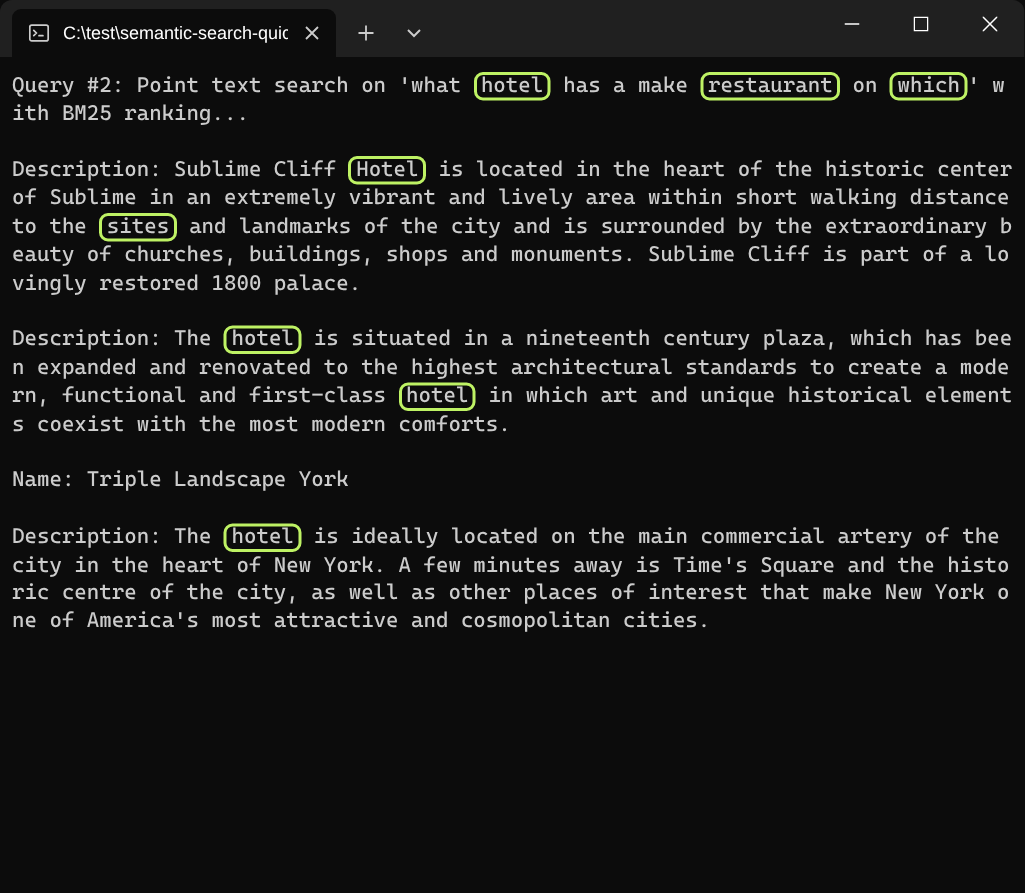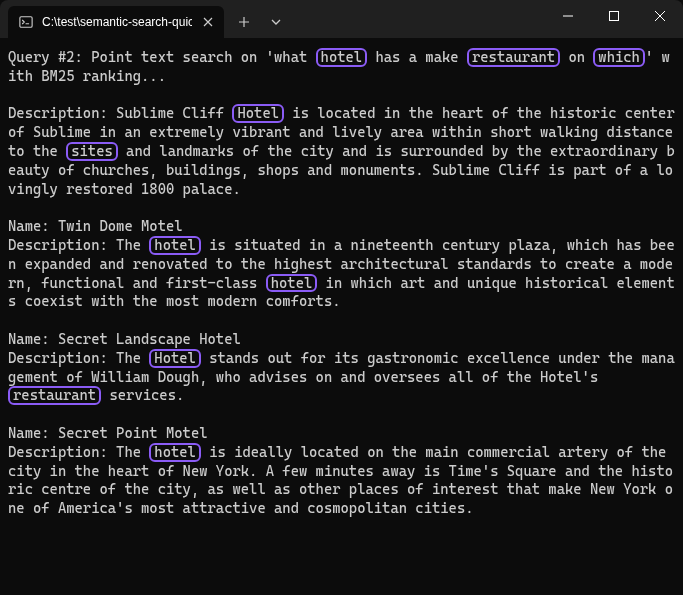--- a/index.html
+++ b/index.html
@@ -86,21 +86,21 @@
     height: calc(595px - 38px);
     overflow: hidden;
   }
   .line {
     white-space: normal;
     word-break: break-all;
     margin-bottom: 0;
   }
   .blank { height: 1.32em; }
   .hl {
-    border: 2px solid #8b5cf6;
+    border: 2px solid #bef264;
     border-radius: 6px;
     padding: 0 3px;
     margin: 0 0px;
     display: inline-block;
     line-height: 1.05;
   }
 </style>
 </head>
 <body>
 
@@ -156,32 +156,27 @@
   </div>
 
   <div class="blank"></div>
 
   <div class="line">
     <span>Description: Sublime Cliff </span><span class="hl">Hotel</span><span> is located in the heart of the historic center of Sublime in an extremely vibrant and lively area within short walking distance to the </span><span class="hl">sites</span><span> and landmarks of the city and is surrounded by the extraordinary beauty of churches, buildings, shops and monuments. Sublime Cliff is part of a lovingly restored 1800 palace.</span>
   </div>
 
   <div class="blank"></div>
 
-  <div class="line">Name: Twin Dome Motel</div>
   <div class="line">
     <span>Description: The </span><span class="hl">hotel</span><span> is situated in a  nineteenth century plaza, which has been expanded and renovated to the highest architectural standards to create a modern, functional and first-class </span><span class="hl">hotel</span><span> in which art and unique historical elements coexist with the most modern comforts.</span>
   </div>
 
   <div class="blank"></div>
 
-  <div class="line">Name: Secret Landscape Hotel</div>
-  <div class="line">
-    <span>Description: The </span><span class="hl">Hotel</span><span> stands out for its gastronomic excellence under the management of William Dough, who advises on and oversees all of the Hotel's </span><span class="hl">restaurant</span><span> services.</span>
-  </div>
+  <div class="line">Name: Triple Landscape York</div>
 
   <div class="blank"></div>
 
-  <div class="line">Name: Secret Point Motel</div>
   <div class="line">
     <span>Description: The </span><span class="hl">hotel</span><span> is ideally located on the main commercial artery of the city in the heart of New York. A few minutes away is Time's Square and the historic centre of the city, as well as other places of interest that make New York one of America's most attractive and cosmopolitan cities.</span>
   </div>
 
 </div>
 
 </body></html>

